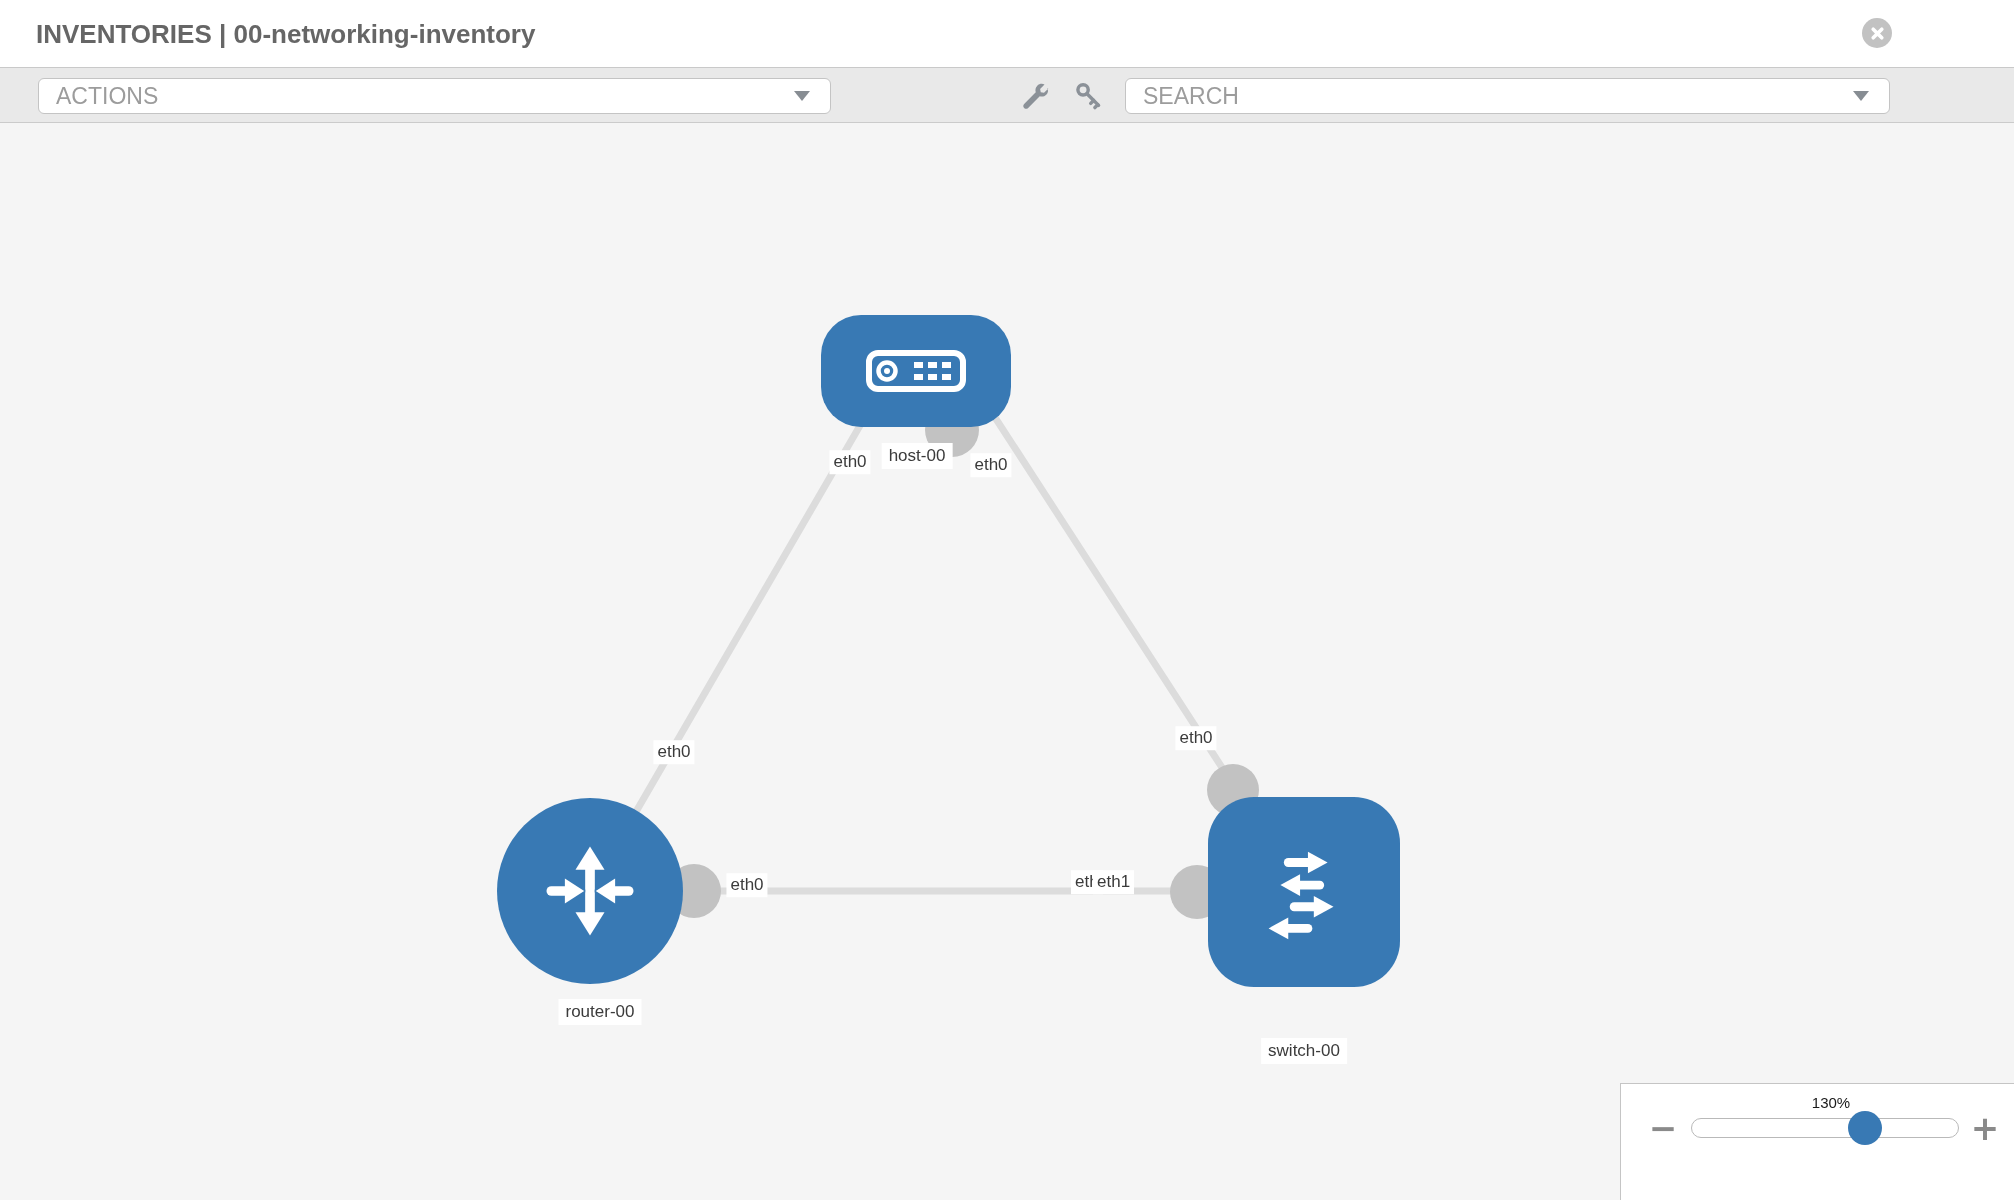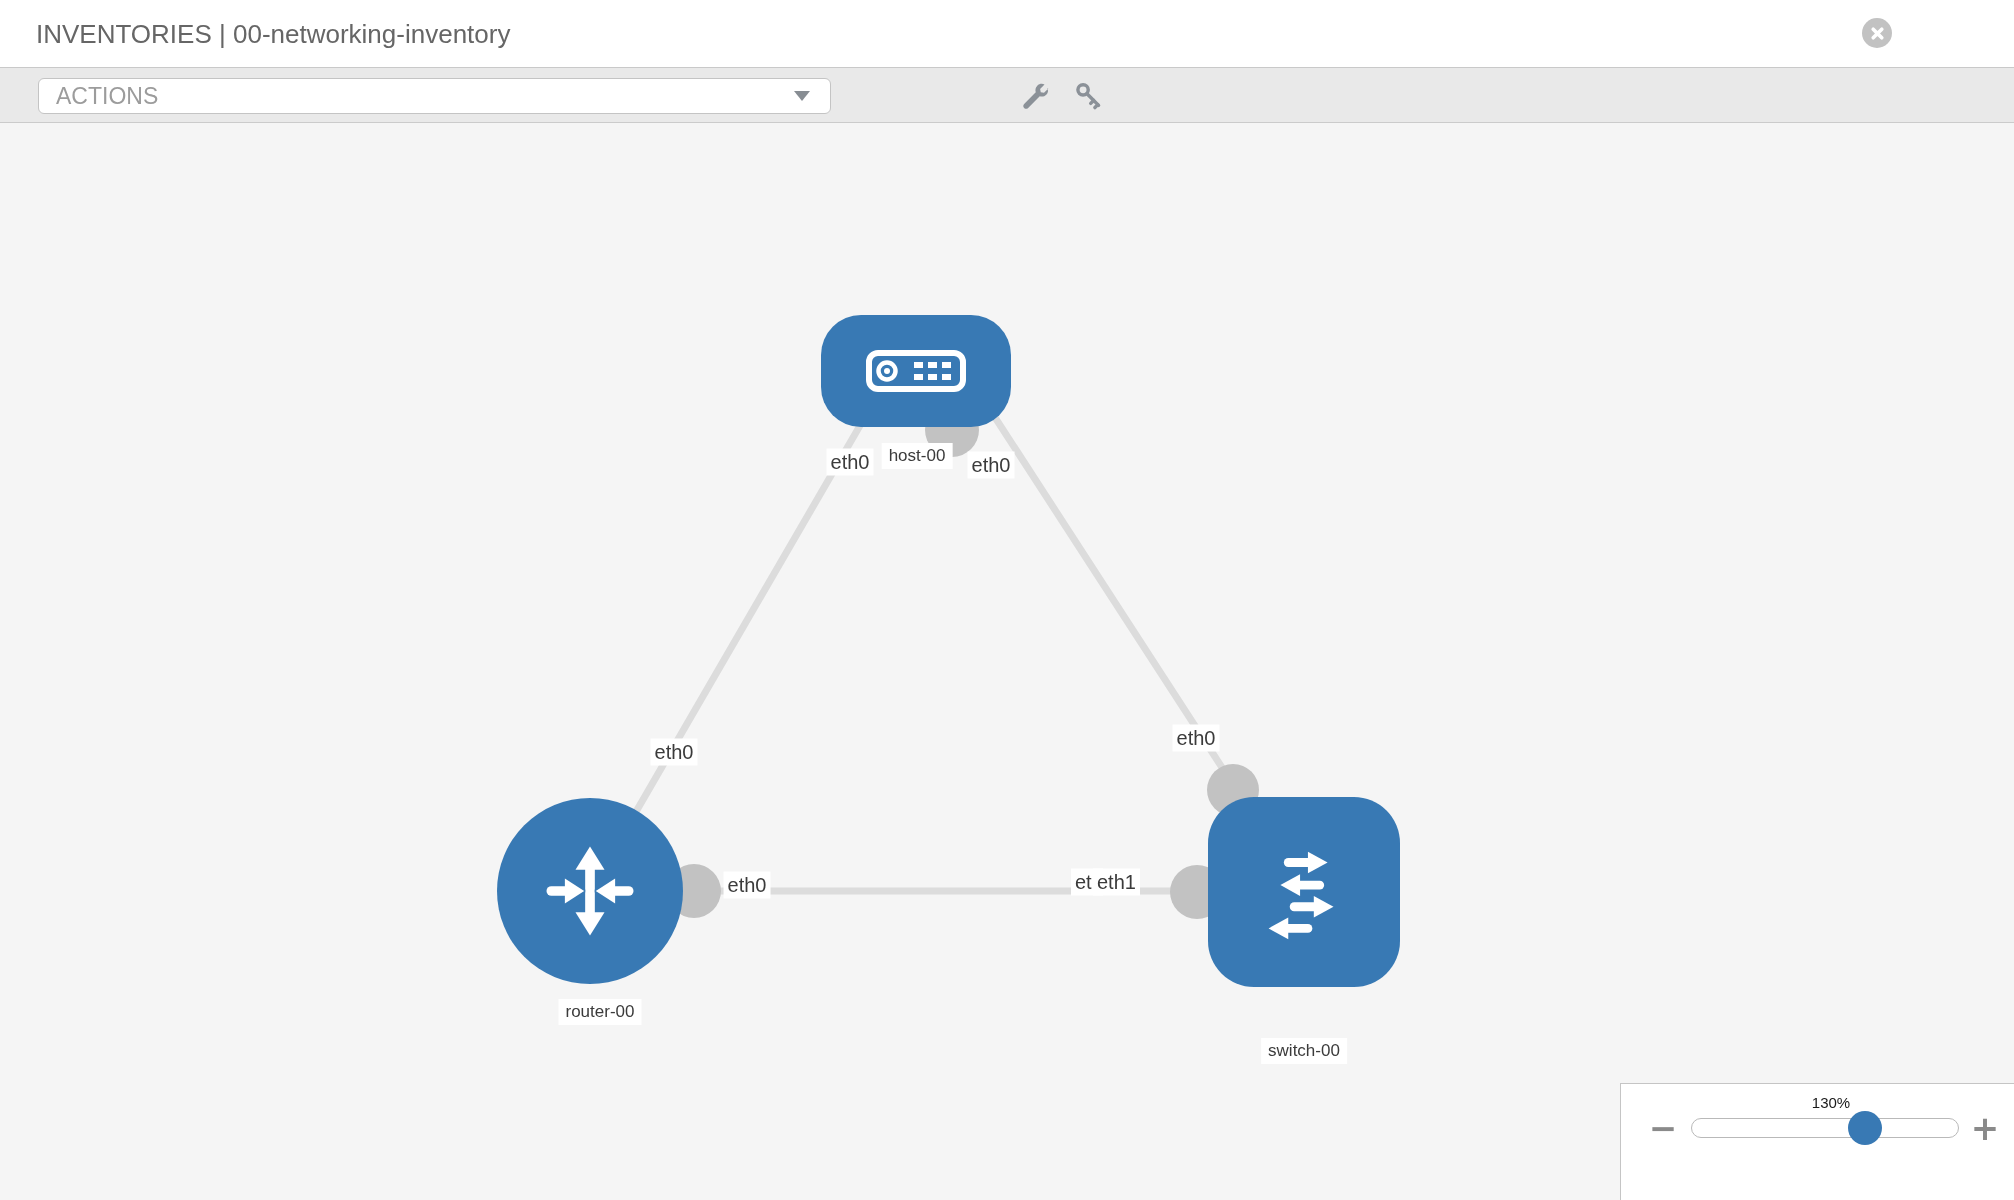--- a/index.html
+++ b/index.html
@@ -7,21 +7,21 @@
     position:relative;width:2014px;height:1200px;overflow:hidden;
     font-family:"Liberation Sans","DejaVu Sans",sans-serif;background:#fff;
   }
   
   .header{
     position:absolute;left:0;top:0;width:100%;height:68px;background:#fff;
     border-bottom:1px solid #c9c9c9;box-sizing:border-box;
   }
   .page-title{
     position:absolute;left:36px;top:0;height:68px;line-height:68px;
-    font-size:26px;font-weight:normal;color:#666;margin:0;white-space:nowrap;
+    font-size:26px;font-weight:bold;color:#666;margin:0;white-space:nowrap;
   }
   .close-btn{
     position:absolute;left:1862px;top:18px;width:30px;height:30px;border-radius:50%;
     background:#c2c2c2;display:flex;align-items:center;justify-content:center;cursor:pointer;
   }
   
   .toolbar{
     position:absolute;left:0;top:68px;width:100%;height:55px;background:#e9e9e9;
     border-bottom:1px solid #cbcbcb;box-sizing:border-box;
   }
@@ -58,21 +58,21 @@
   .node-host{left:821px;top:192px;width:190px;height:112px;border-radius:40px;}
   .node-router{left:497px;top:675px;width:186px;height:186px;border-radius:50%;}
   .node-switch{left:1208px;top:674px;width:192px;height:190px;border-radius:46px;}
   .graph-label{
     position:absolute;background:#fff;color:#3b3b3b;z-index:4;white-space:nowrap;line-height:1.15;
   }
   .node-label{
     font-size:17px;padding:3px 7px;transform:translateX(-50%);
   }
   .iface-label{
-    font-size:20px;padding:2px 4px;transform:translate(-50%,-50%);
+    font-size:17px;padding:2px 4px;transform:translate(-50%,-50%);
   }
   .iface-label.edge-anchored{transform:translateY(-50%);}
   .iface-label.clipped{width:24px;overflow:hidden;}
   
   .zoom-panel{
     position:absolute;right:0;bottom:0;width:394px;height:117px;background:#fff;
     border-top:1px solid #c5c5c5;border-left:1px solid #c5c5c5;z-index:10;box-sizing:border-box;
   }
   .zoom-value{
     position:absolute;left:210px;top:10px;transform:translateX(-50%);
@@ -121,20 +121,24 @@
     <button class="tool-btn key">
       <svg width="30" height="32" viewBox="0 0 24 26">
         <g fill="none" stroke="#8b9198" stroke-width="2.8" stroke-linecap="round">
           <circle cx="8" cy="8" r="4.2"></circle>
           <path d="M11.2 11.2 L20.6 20.6"></path>
           <path d="M16.6 16.6 l-2.4 2.4"></path>
           <path d="M20 20 l-2.4 2.4"></path>
         </g>
       </svg>
     </button>
+    <div class="select select-search">
+      <span>SEARCH</span>
+      <span class="caret"></span>
+    </div>
   </div>
 
   <div class="canvas">
 
     <svg class="links-svg" width="2014" height="1077">
       <line class="link" x1="590" y1="768" x2="905" y2="225"></line>
       <line class="link" x1="950" y1="225" x2="1245" y2="680"></line>
       <line class="link" x1="590" y1="768" x2="1310" y2="768"></line>
     </svg>
 

